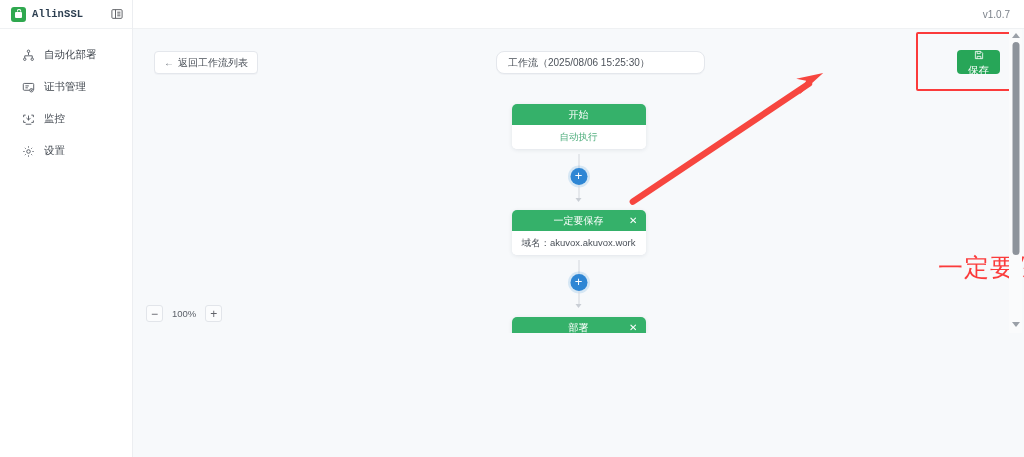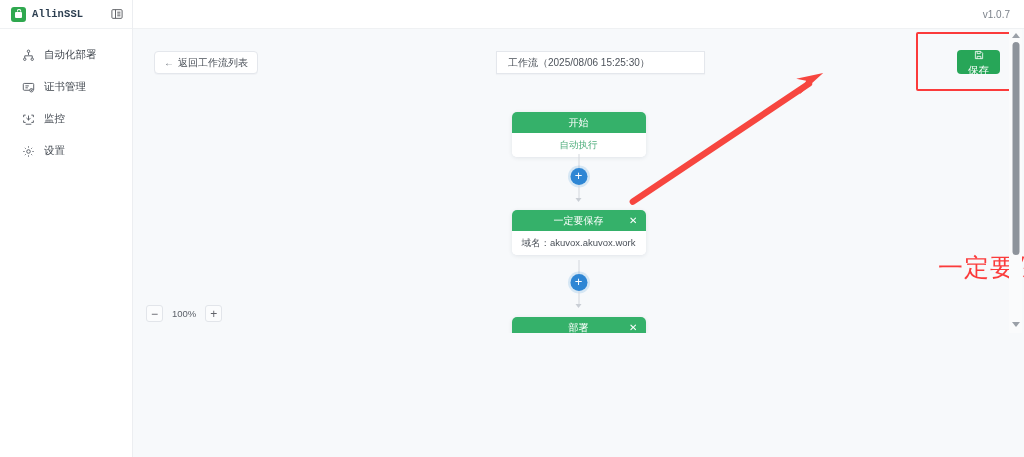--- a/index.html
+++ b/index.html
@@ -70,21 +70,21 @@
     position: absolute; left: 21px; top: 0;
     height: 23px; padding: 0 9px; background: #ffffff;
     border: 1px solid #e4e7ec; border-radius: 4px;
     font-size: 10px; color: #4c525a; display: flex; align-items: center;
     gap: 4px; cursor: pointer; box-shadow: 0 1px 1px rgba(20,30,50,.03);
   }
   .btn-back .arrow { font-size: 10px; color: #767c85; line-height: 1; }
 
   .wf-name {
     position: absolute; left: 363px; top: 0; width: 209px; height: 23px;
-    background: #ffffff; border: 1px solid #e4e7ec; border-radius: 0;
+    background: #ffffff; border: 1px solid #e4e7ec; border-radius: 8px;
     display: flex; align-items: center; padding-left: 11px;
     font-size: 10px; color: #4c525a; cursor: text;
     box-shadow: 0 1px 1px rgba(20,30,50,.03);
   }
 
   .save-highlight {
     position: absolute; right: 8px; top: 3px; width: 100px; height: 59px;
     border: 2.5px solid #fb3b3b; border-radius: 2px; pointer-events: none;
   }
   .btn-save {
@@ -294,21 +294,21 @@
           <svg width="10" height="10" viewBox="0 0 16 16" fill="none" stroke="#ffffff" stroke-width="1.3">
             <path d="M2.2 2.2h8.6L13.8 5.2v8.6H2.2z"></path>
             <path d="M5 2.2v3.6h5V2.2M5 13.8v-3.6h6v3.6"></path>
           </svg>
         </span>
         <span>保存</span>
       </button>
 
       <div class="flow">
 
-        <div class="node" style="top:83px;">
+        <div class="node" style="top:75px;">
           <div class="node-head">
             <span>开始</span>
           </div>
           <div class="node-body green-text">
             <span>自动执行</span>
           </div>
         </div>
 
         <div class="connector" style="top:125px; display:flex; flex-direction:column; align-items:center;">
           <div class="conn-line" style="height:14px;"></div>

